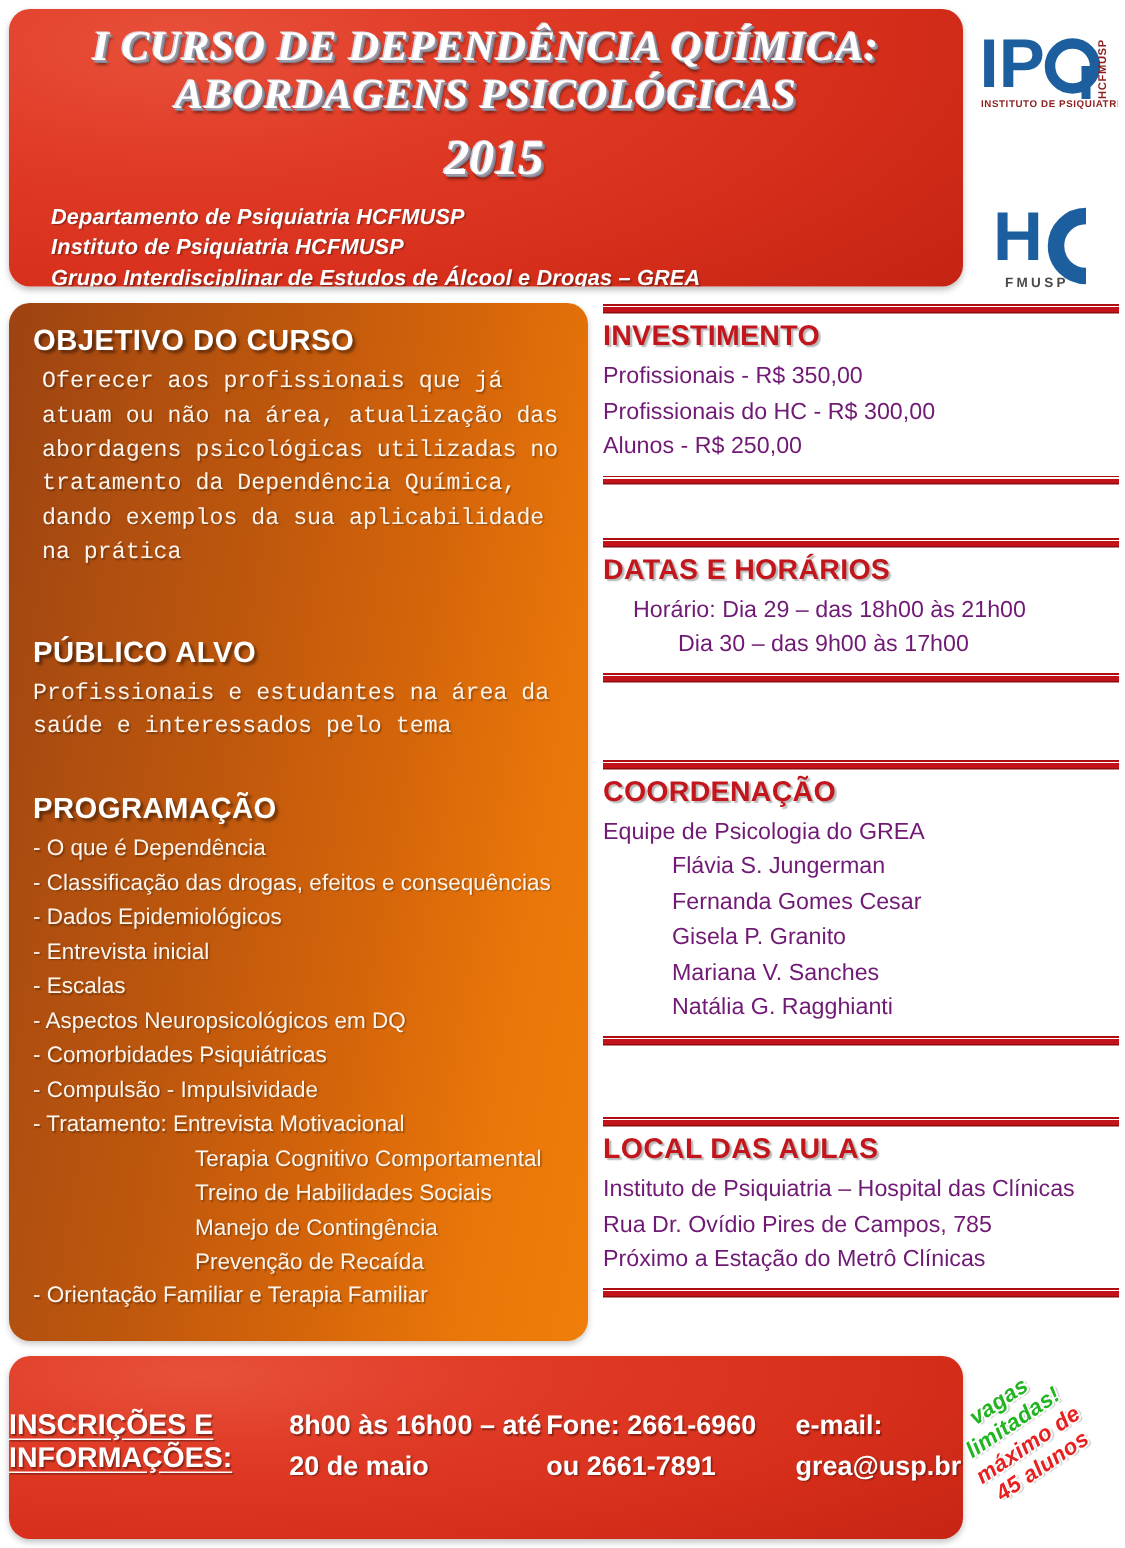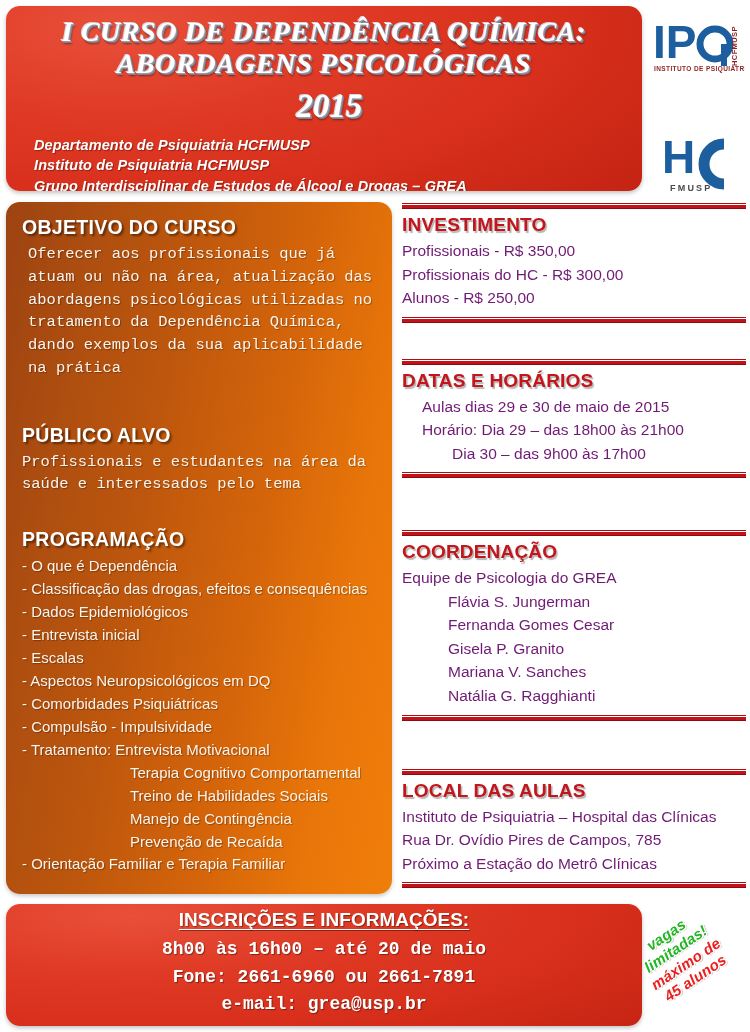--- a/index.html
+++ b/index.html
@@ -170,37 +170,37 @@
   
   .footer {
     position: absolute;
     left: 6px; top: 904px;
     width: 636px; height: 122px;
     border-radius: 14px;
     background:
       radial-gradient(ellipse 130% 170% at 20% 10%, #e8503a 0%, #e03b26 26%, #d8301c 52%, #c62414 82%, #b81c0f 100%);
     box-shadow: 0 2px 4px rgba(0,0,0,.25);
     display: flex;
-    flex-direction: column;
+    flex-direction: row;
     align-items: center;
     justify-content: center;
     padding-bottom: 2px;
   }
   .ft-title {
     font-family: "Liberation Sans", sans-serif;
     font-weight: bold;
     font-size: 19px;
     color: #ffffff;
     text-decoration: underline;
     text-underline-offset: 3px;
     text-shadow: 1px 1px 1px rgba(0,0,0,.4);
     margin-bottom: 5px;
   }
   .ft-line {
-    font-family: Liberation Mono, monospace;
+    font-family: Liberation Sans, sans-serif;
     font-weight: bold;
     font-size: 18px;
     color: #ffffff;
     line-height: 1.52;
     text-shadow: 1px 1px 1px rgba(0,0,0,.4);
   }
 
   
   .stamp {
     position: absolute;
@@ -312,21 +312,20 @@
       <div class="rc-line">Profissionais do HC -  R$ 300,00</div>
       <div class="rc-line">Alunos -   R$ 250,00</div>
       <div class="divider top-space"></div>
     </div>
 
     <div class="rc-spacer-a"></div>
 
     <div class="rc-block">
       <div class="divider"></div>
       <div class="rc-heading">DATAS E HORÁRIOS</div>
-      <div class="rc-line ind1">Aulas dias 29 e 30 de maio de 2015</div>
       <div class="rc-line ind1">Horário: Dia 29 – das 18h00 às 21h00</div>
       <div class="rc-line ind3">Dia 30 – das 9h00 às 17h00</div>
       <div class="divider top-space"></div>
     </div>
 
     <div class="rc-spacer-b"></div>
 
     <div class="rc-block">
       <div class="divider"></div>
       <div class="rc-heading">COORDENAÇÃO</div>

